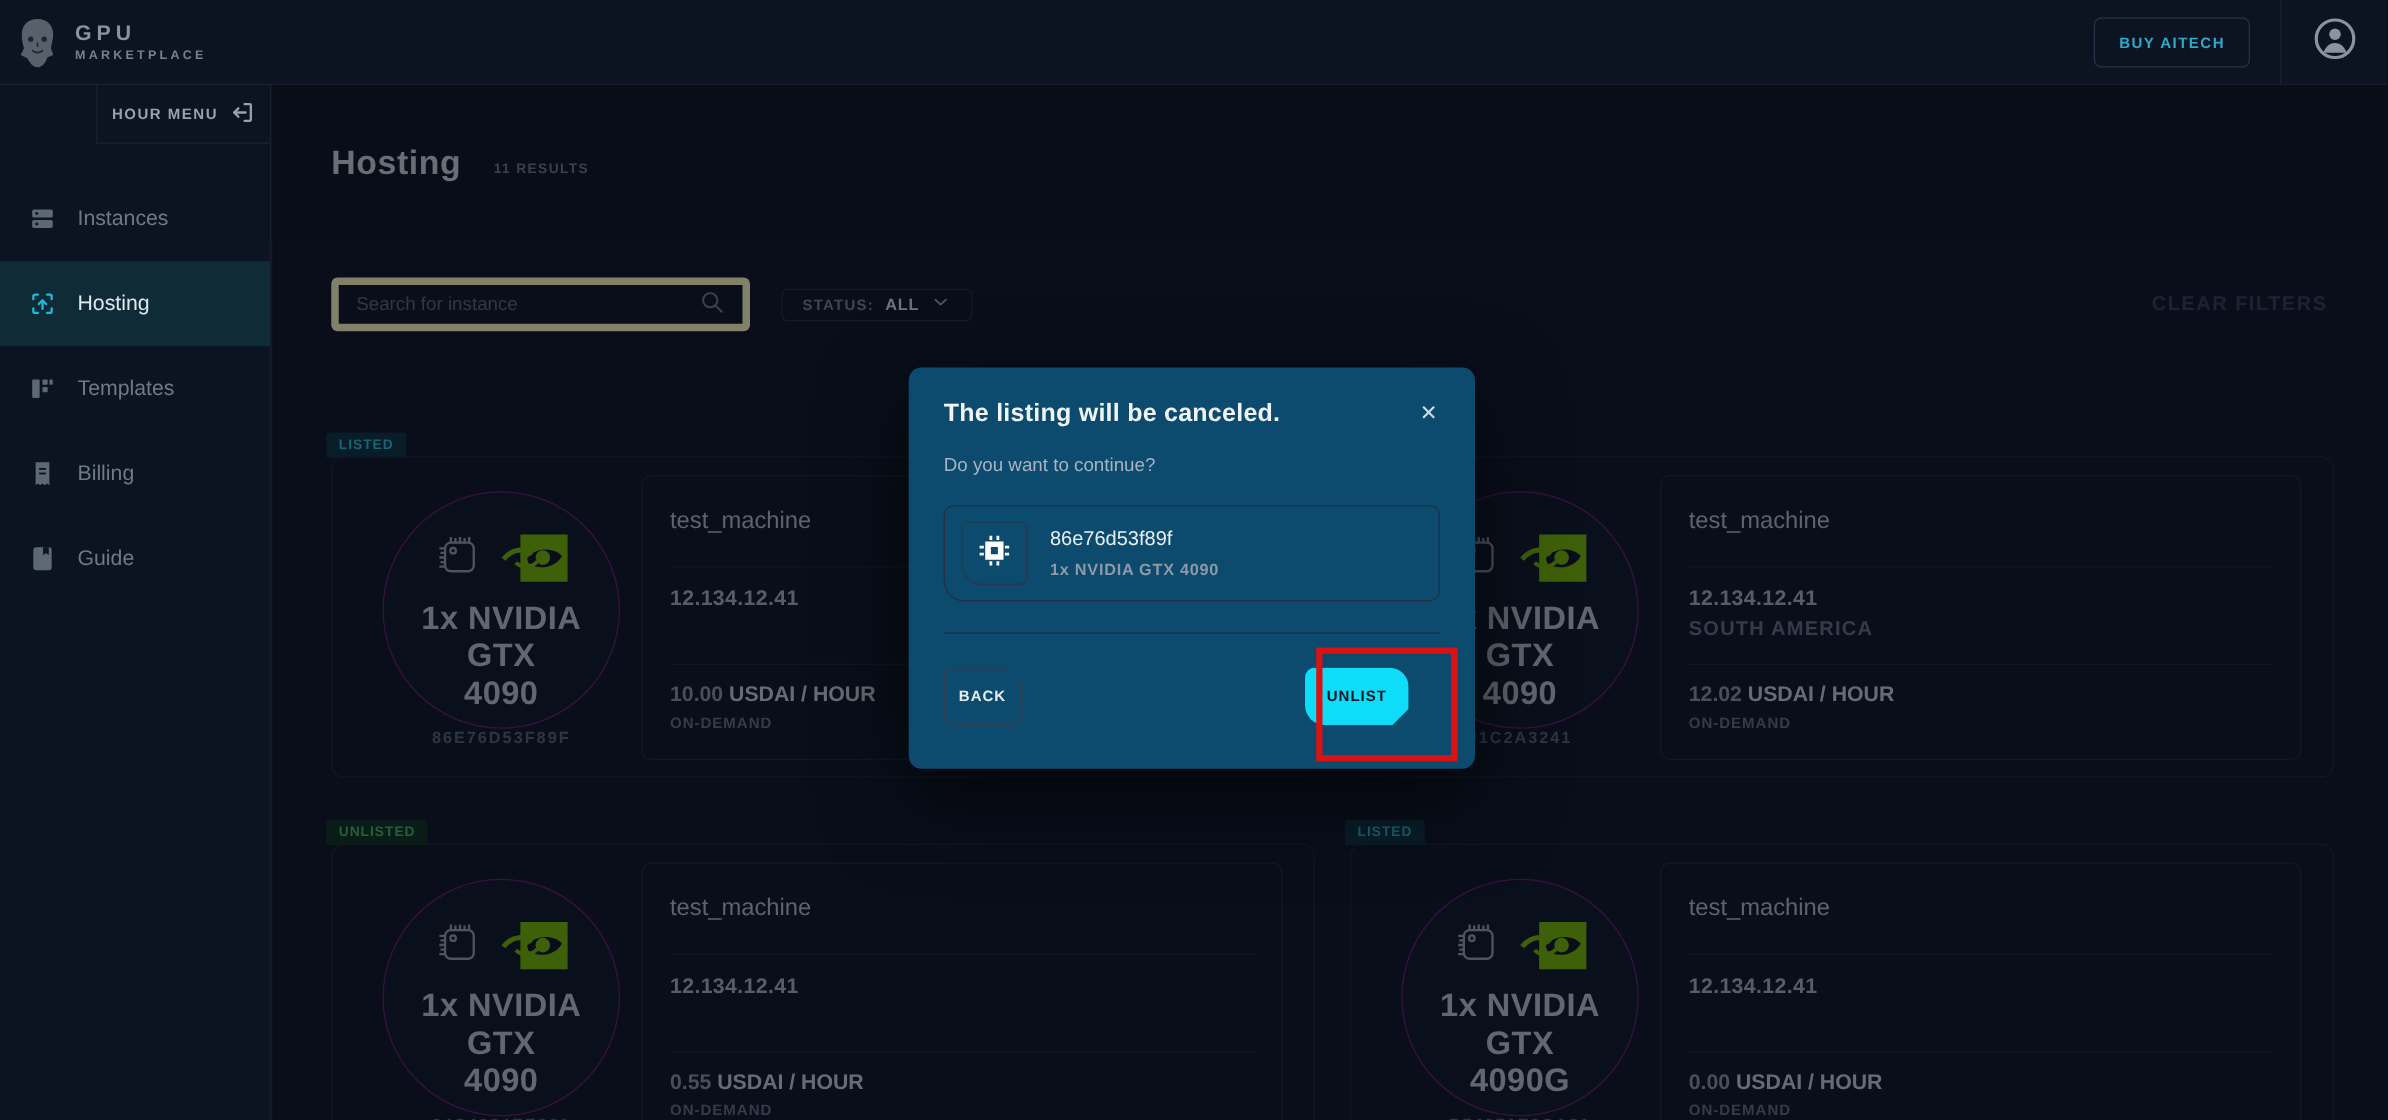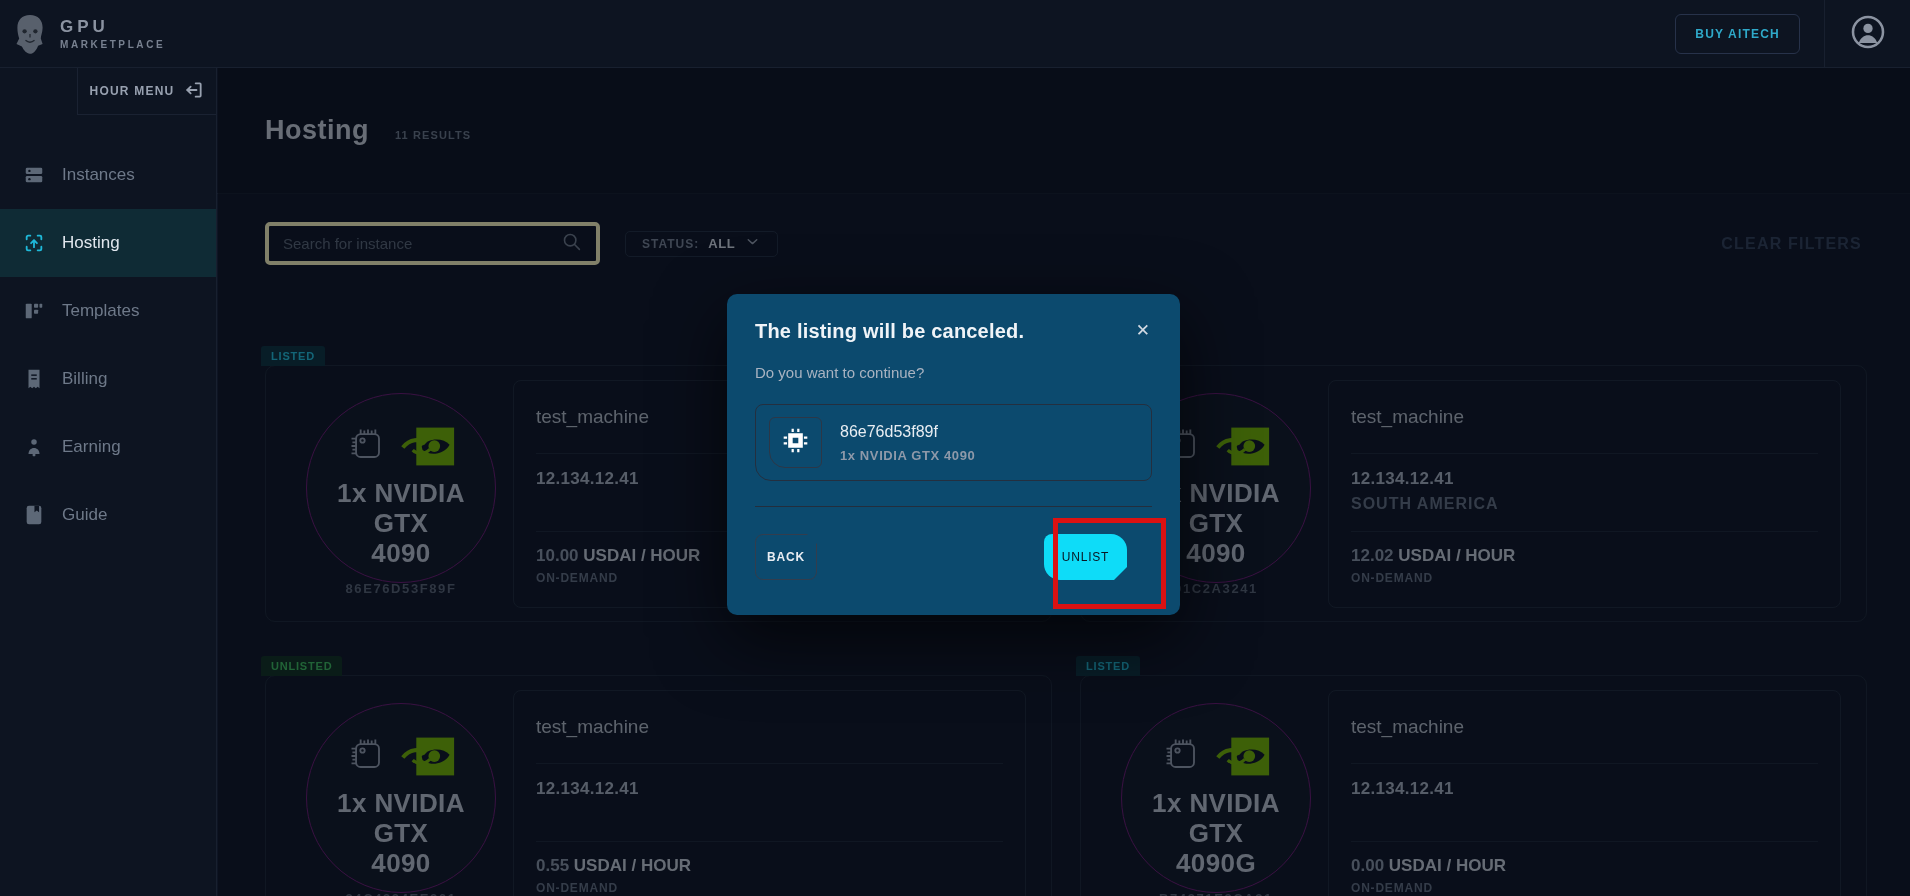--- a/index.html
+++ b/index.html
@@ -56,21 +56,21 @@
   .main { position:absolute; top:68px; left:217px; right:0; bottom:0; background:#0c1220; }
   .title-row {
     height:126px; display:flex; align-items:center; padding-left:48px;
     border-bottom:1px solid #141c2b;
   }
   .page-title { font-size:27px; font-weight:bold; color:#ccd3dd; letter-spacing:0.5px; }
   .results-count { margin-left:26px; margin-top:8px; font-size:11px; font-weight:bold; color:#6f7a8a; letter-spacing:1.1px; }
   .main-lower { background:#0e1524; height:calc(100% - 126px); }
   .filter-row { display:flex; align-items:center; padding:28px 48px 0 48px; gap:25px; }
   .search-box {
-    width:335px; height:43px; border:4px solid #fef9c3; border-radius:5px;
+    width:335px; height:43px; border:6px solid #fef9c3; border-radius:5px;
     display:flex; align-items:center; padding:0 14px; background:transparent;
   }
   .search-box input {
     flex:1; background:transparent; border:none; outline:none;
     color:#8d97a6; font-size:15px; font-family:"Liberation Sans", sans-serif;
   }
   .search-box input::placeholder { color:#5d6878; }
   .status-box {
     height:26px; border:1px solid #232e40; border-radius:5px;
     display:flex; align-items:center; gap:9px; padding:0 16px; cursor:pointer;
@@ -158,21 +158,21 @@
     border:1px solid #333d4d; border-radius:8px;
     clip-path:polygon(0 0, calc(100% - 10px) 0, 100% 10px, 100% 100%, 0 100%);
     color:#e9edf2; font-size:12px; font-weight:bold; letter-spacing:0.8px; cursor:pointer;
     font-family:"Liberation Sans", sans-serif;
   }
   .unlist-btn {
     margin-left:auto; margin-right:25px;
     width:83px; height:46px; background:#0edcf8; border:none;
     border-radius:8px 16px 0 16px;
     clip-path:polygon(0 0, 100% 0, 100% calc(100% - 13px), calc(100% - 13px) 100%, 0 100%);
-    color:#0a1522; font-size:12px; font-weight:normal; letter-spacing:0.8px; cursor:pointer;
+    color:#0a1522; font-size:12px; font-weight:bold; letter-spacing:0.8px; cursor:pointer;
     font-family:"Liberation Sans", sans-serif;
   }
   .annotation-box {
     position:absolute; left:1053px; top:518px; width:113px; height:91px;
     border:5px solid #db1212; z-index:70; pointer-events:none;
   }
 </style>
 </head>
 <body>
 
@@ -254,30 +254,20 @@
     </div>
     <div class="nav-item">
       <span class="nicon">
         <svg viewBox="0 0 24 24" width="22" height="22" fill="currentColor">
           <path d="M6 2h12v20l-2-1.6-2 1.6-2-1.6L10 22l-2-1.6L6 22z"></path>
           <rect x="9" y="7" width="6" height="1.6" fill="#0d1421"></rect>
           <rect x="9" y="11" width="6" height="1.6" fill="#0d1421"></rect>
         </svg>
       </span>
       <span>Billing</span>
-    </div>
-    <div class="nav-item">
-      <span class="nicon">
-        <svg viewBox="0 0 24 24" width="22" height="22" fill="currentColor">
-          <circle cx="12" cy="6.5" r="3"></circle>
-          <path d="M6 19.5c0-4 2.7-6.5 6-6.5s6 2.5 6 6.5z"></path>
-          <rect x="10.5" y="19" width="3" height="3" rx="0.6"></rect>
-        </svg>
-      </span>
-      <span>Earning</span>
     </div>
     <div class="nav-item">
       <span class="nicon">
         <svg viewBox="0 0 24 24" width="22" height="22" fill="currentColor">
           <path d="M4 4.5A2.5 2.5 0 0 1 6.5 2h11A2.5 2.5 0 0 1 20 4.5v15a2.5 2.5 0 0 1-2.5 2.5h-11A2.5 2.5 0 0 1 4 19.5z"></path>
           <path d="M12.5 2v7l2.5-2 2.5 2V2z" fill="#0d1421"></path>
         </svg>
       </span>
       <span>Guide</span>
     </div>

